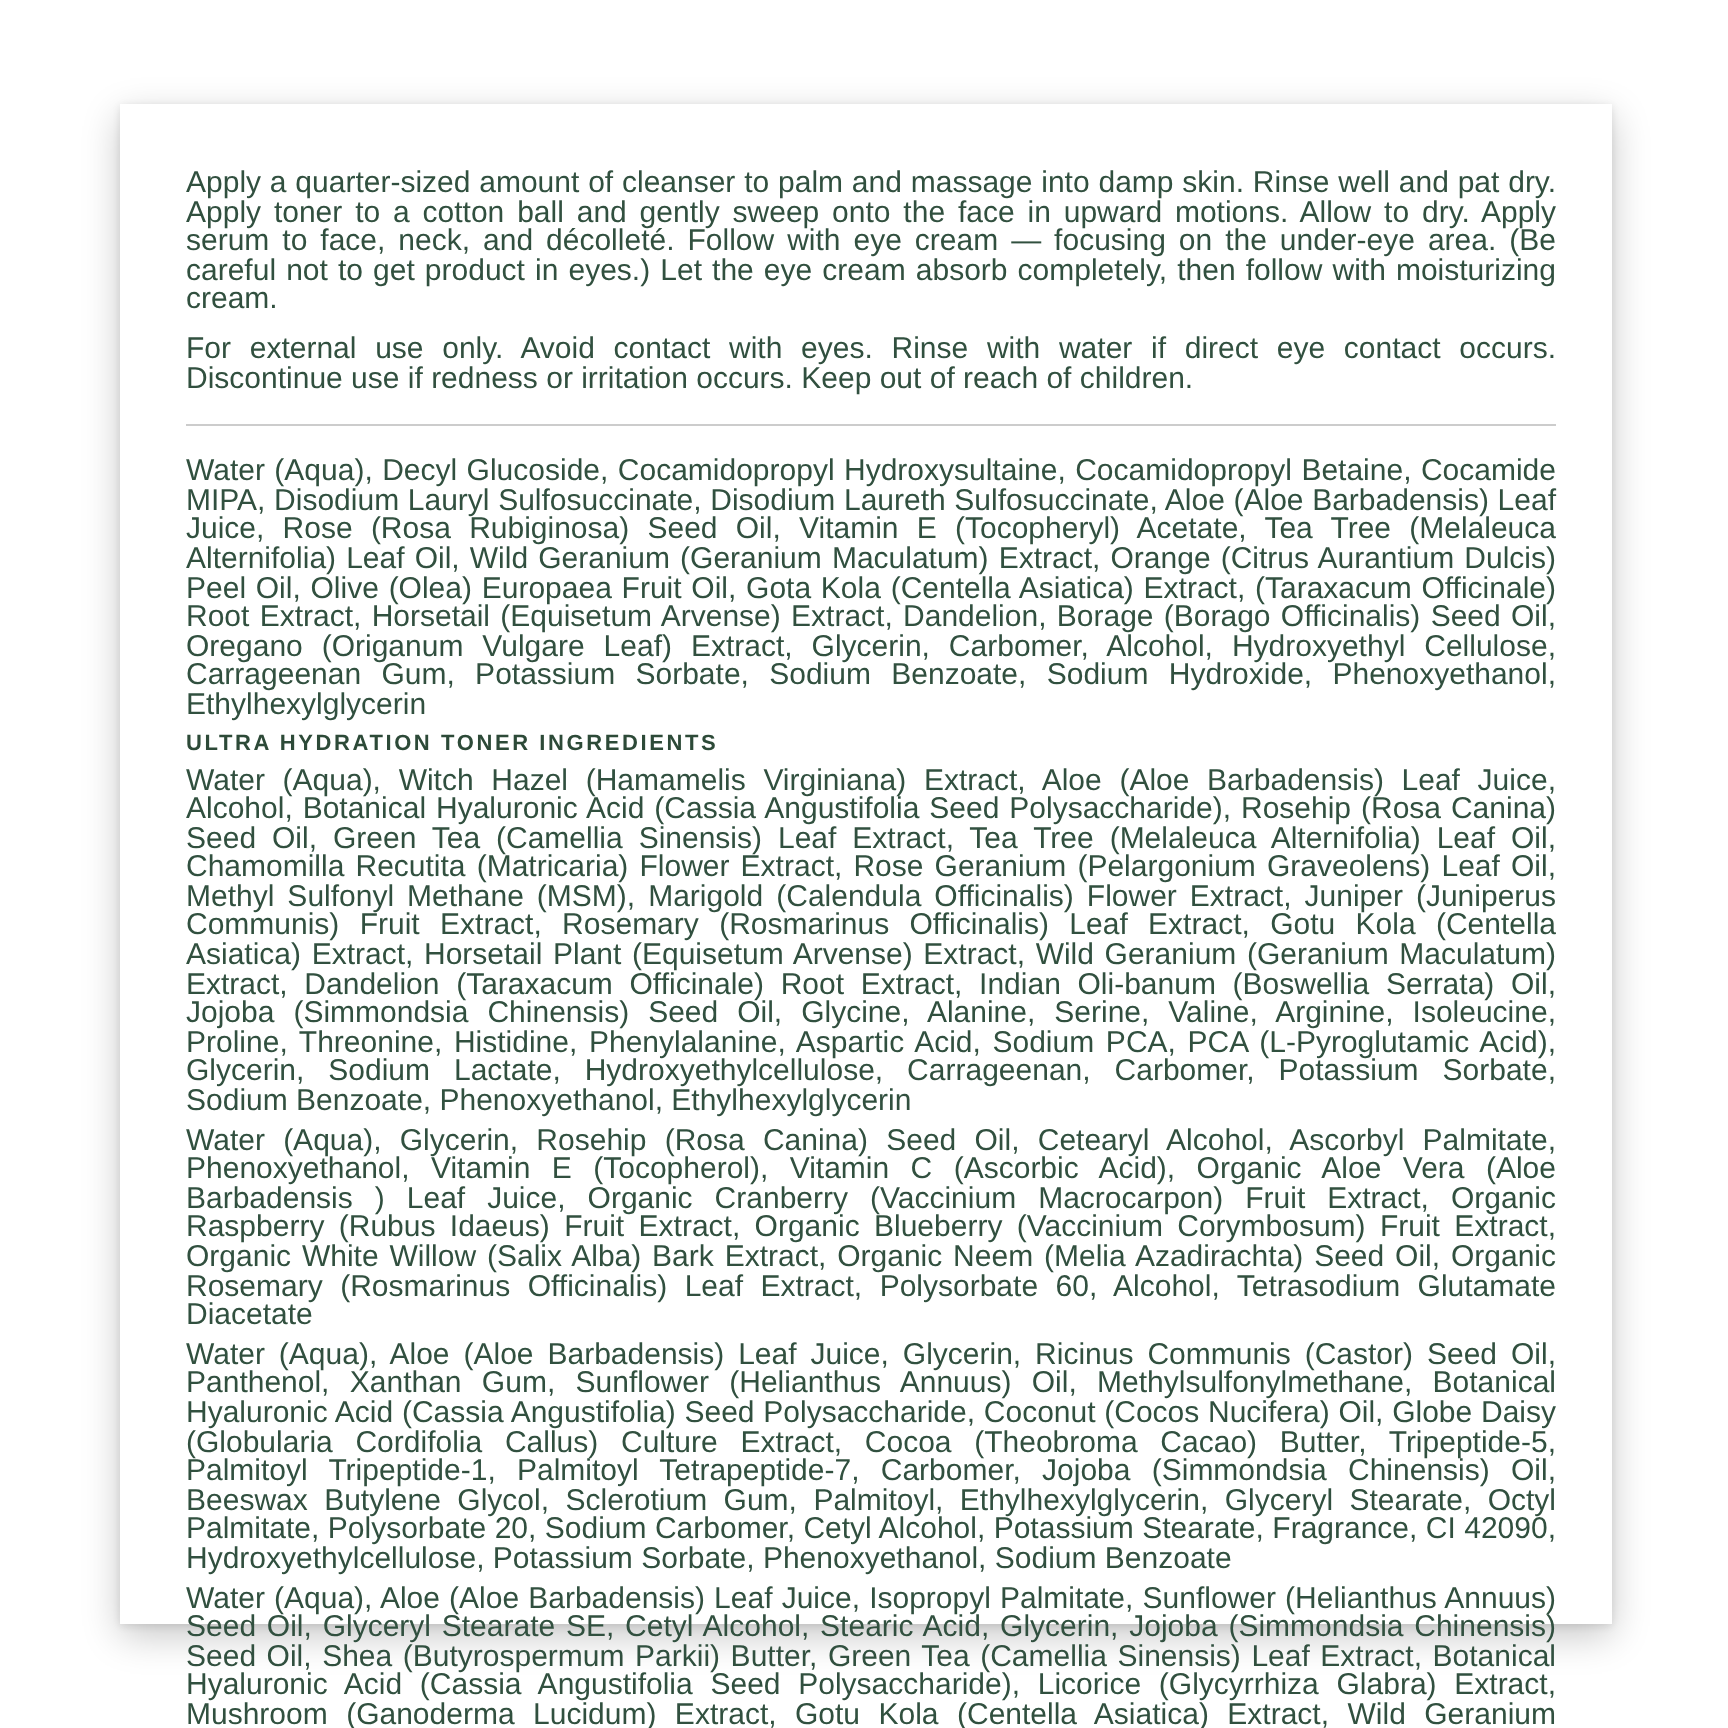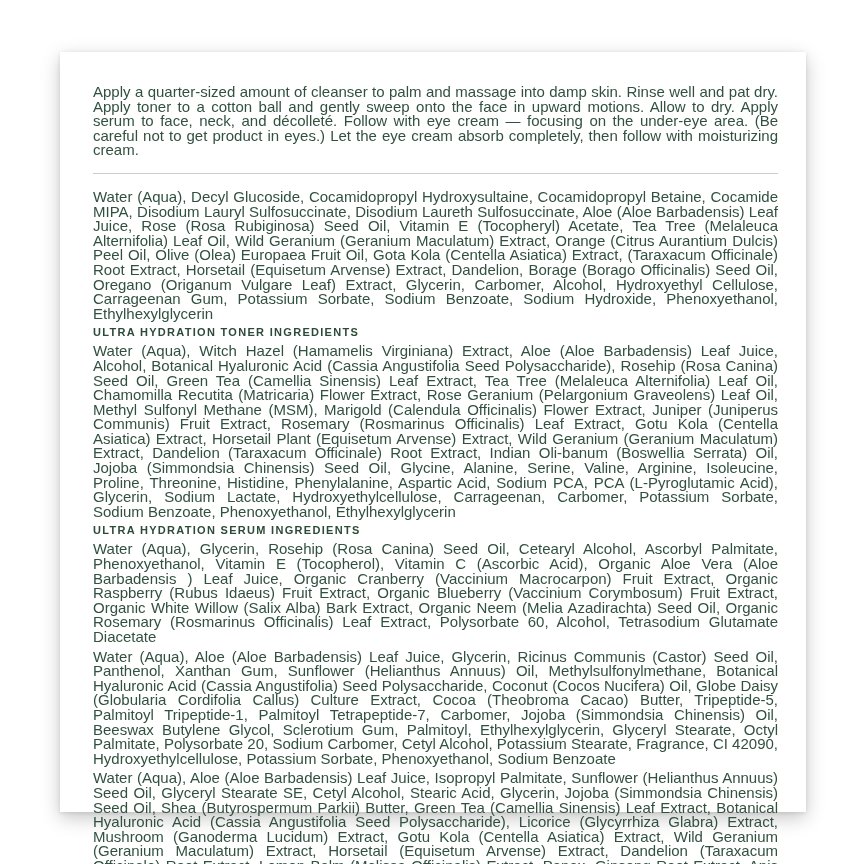--- a/index.html
+++ b/index.html
@@ -43,34 +43,34 @@
   }
   .section { margin-top: 5px; }
 </style>
 </head>
 <body>
 
 <div class="page">
   <div class="card">
 
     <p class="body para">Apply a quarter-sized amount of cleanser to palm and massage into damp skin. Rinse well and pat dry. Apply toner to a cotton ball and gently sweep onto the face in upward motions. Allow to dry. Apply serum to face, neck, and décolleté. Follow with eye cream — focusing on the under-eye area. (Be careful not to get product in eyes.) Let the eye cream absorb completely, then follow with moisturizing cream.</p>
+    <p class="body">For external use only. Avoid contact with eyes. Rinse with water if direct eye contact occurs. Discontinue use if redness or irritation occurs. Keep out of reach of children.</p>
 
     <hr class="divider">
 
     <div class="section" style="margin-top:0">
       <p class="body">Water (Aqua), Decyl Glucoside, Cocamidopropyl Hydroxysultaine, Cocamidopropyl Betaine, Cocamide MIPA, Disodium Lauryl Sulfosuccinate, Disodium Laureth Sulfosuccinate, Aloe (Aloe Barbadensis) Leaf Juice, Rose (Rosa Rubiginosa) Seed Oil, Vitamin E (Tocopheryl) Acetate, Tea Tree (Melaleuca Alternifolia) Leaf Oil, Wild Geranium (Geranium Maculatum) Extract, Orange (Citrus Aurantium Dulcis) Peel Oil, Olive (Olea) Europaea Fruit Oil, Gota Kola (Centella Asiatica) Extract, (Taraxacum Officinale) Root Extract, Horsetail (Equisetum Arvense) Extract, Dandelion, Borage (Borago Officinalis) Seed Oil, Oregano (Origanum Vulgare Leaf) Extract, Glycerin, Carbomer, Alcohol, Hydroxyethyl Cellulose, Carrageenan Gum, Potassium Sorbate, Sodium Benzoate, Sodium Hydroxide, Phenoxyethanol, Ethylhexylglycerin</p>
     </div>
 
     <div class="section">
       <div class="heading">ULTRA HYDRATION TONER INGREDIENTS</div>
       <p class="body">Water (Aqua), Witch Hazel (Hamamelis Virginiana) Extract, Aloe (Aloe Barbadensis) Leaf Juice, Alcohol, Botanical Hyaluronic Acid (Cassia Angustifolia Seed Polysaccharide), Rosehip (Rosa Canina) Seed Oil, Green Tea (Camellia Sinensis) Leaf Extract, Tea Tree (Melaleuca Alternifolia) Leaf Oil, Chamomilla Recutita (Matricaria) Flower Extract, Rose Geranium (Pelargonium Graveolens) Leaf Oil, Methyl Sulfonyl Methane (MSM), Marigold (Calendula Officinalis) Flower Extract, Juniper (Juniperus Communis) Fruit Extract, Rosemary (Rosmarinus Officinalis) Leaf Extract, Gotu Kola (Centella Asiatica) Extract, Horsetail Plant (Equisetum Arvense) Extract, Wild Geranium (Geranium Maculatum) Extract, Dandelion (Taraxacum Officinale) Root Extract, Indian Oli-banum (Boswellia Serrata) Oil, Jojoba (Simmondsia Chinensis) Seed Oil, Glycine, Alanine, Serine, Valine, Arginine, Isoleucine, Proline, Threonine, Histidine, Phenylalanine, Aspartic Acid, Sodium PCA, PCA (L-Pyroglutamic Acid), Glycerin, Sodium Lactate, Hydroxyethylcellulose, Carrageenan, Carbomer, Potassium Sorbate, Sodium Benzoate, Phenoxyethanol, Ethylhexylglycerin</p>
     </div>
 
     <div class="section">
-      <div class="heading">ULTRA HYDRATION SERUM INGREDIENTS</div>
       <p class="body">Water (Aqua), Glycerin, Rosehip (Rosa Canina) Seed Oil, Cetearyl Alcohol, Ascorbyl Palmitate, Phenoxyethanol, Vitamin E (Tocopherol), Vitamin C (Ascorbic Acid), Organic Aloe Vera (Aloe Barbadensis ) Leaf Juice, Organic Cranberry (Vaccinium Macrocarpon) Fruit Extract, Organic Raspberry (Rubus Idaeus) Fruit Extract, Organic Blueberry (Vaccinium Corymbosum) Fruit Extract, Organic White Willow (Salix Alba) Bark Extract, Organic Neem (Melia Azadirachta) Seed Oil, Organic Rosemary (Rosmarinus Officinalis) Leaf Extract, Polysorbate 60, Alcohol, Tetrasodium Glutamate Diacetate</p>
     </div>
 
     <div class="section">
       <p class="body">Water (Aqua), Aloe (Aloe Barbadensis) Leaf Juice, Glycerin, Ricinus Communis (Castor) Seed Oil, Panthenol, Xanthan Gum, Sunflower (Helianthus Annuus) Oil, Methylsulfonylmethane, Botanical Hyaluronic Acid (Cassia Angustifolia) Seed Polysaccharide, Coconut (Cocos Nucifera) Oil, Globe Daisy (Globularia Cordifolia Callus) Culture Extract, Cocoa (Theobroma Cacao) Butter, Tripeptide-5, Palmitoyl Tripeptide-1, Palmitoyl Tetrapeptide-7, Carbomer, Jojoba (Simmondsia Chinensis) Oil, Beeswax Butylene Glycol, Sclerotium Gum, Palmitoyl, Ethylhexylglycerin, Glyceryl Stearate, Octyl Palmitate, Polysorbate 20, Sodium Carbomer, Cetyl Alcohol, Potassium Stearate, Fragrance, CI 42090, Hydroxyethylcellulose, Potassium Sorbate, Phenoxyethanol, Sodium Benzoate</p>
     </div>
 
     <div class="section">
       <p class="body">Water (Aqua), Aloe (Aloe Barbadensis) Leaf Juice, Isopropyl Palmitate, Sunflower (Helianthus Annuus) Seed Oil, Glyceryl Stearate SE, Cetyl Alcohol, Stearic Acid, Glycerin, Jojoba (Simmondsia Chinensis) Seed Oil, Shea (Butyrospermum Parkii) Butter, Green Tea (Camellia Sinensis) Leaf Extract, Botanical Hyaluronic Acid (Cassia Angustifolia Seed Polysaccharide), Licorice (Glycyrrhiza Glabra) Extract, Mushroom (Ganoderma Lucidum) Extract, Gotu Kola (Centella Asiatica) Extract, Wild Geranium (Geranium Maculatum) Extract, Horsetail (Equisetum Arvense) Extract, Dandelion (Taraxacum Officinale) Root Extract, Lemon Balm (Melissa Officinalis) Extract, Panax, Ginseng Root Extract, Anis (Anisum) Fruit Extract, Horseradish (Cochlearia Armoracia) Root Extract, Magnolia Vine (Schisandra Chinensis) Fruit Extract, Fennel (Foeniculum Vulgare) Fruit Extract, Xanthan Gum, Panthenol, Vitamin E Acetate (Tocopherol Acetate), Hydroxyethylcellulose, Ethanol, Ethylhexylglycerin, Phenoxyethanol</p>
     </div>

